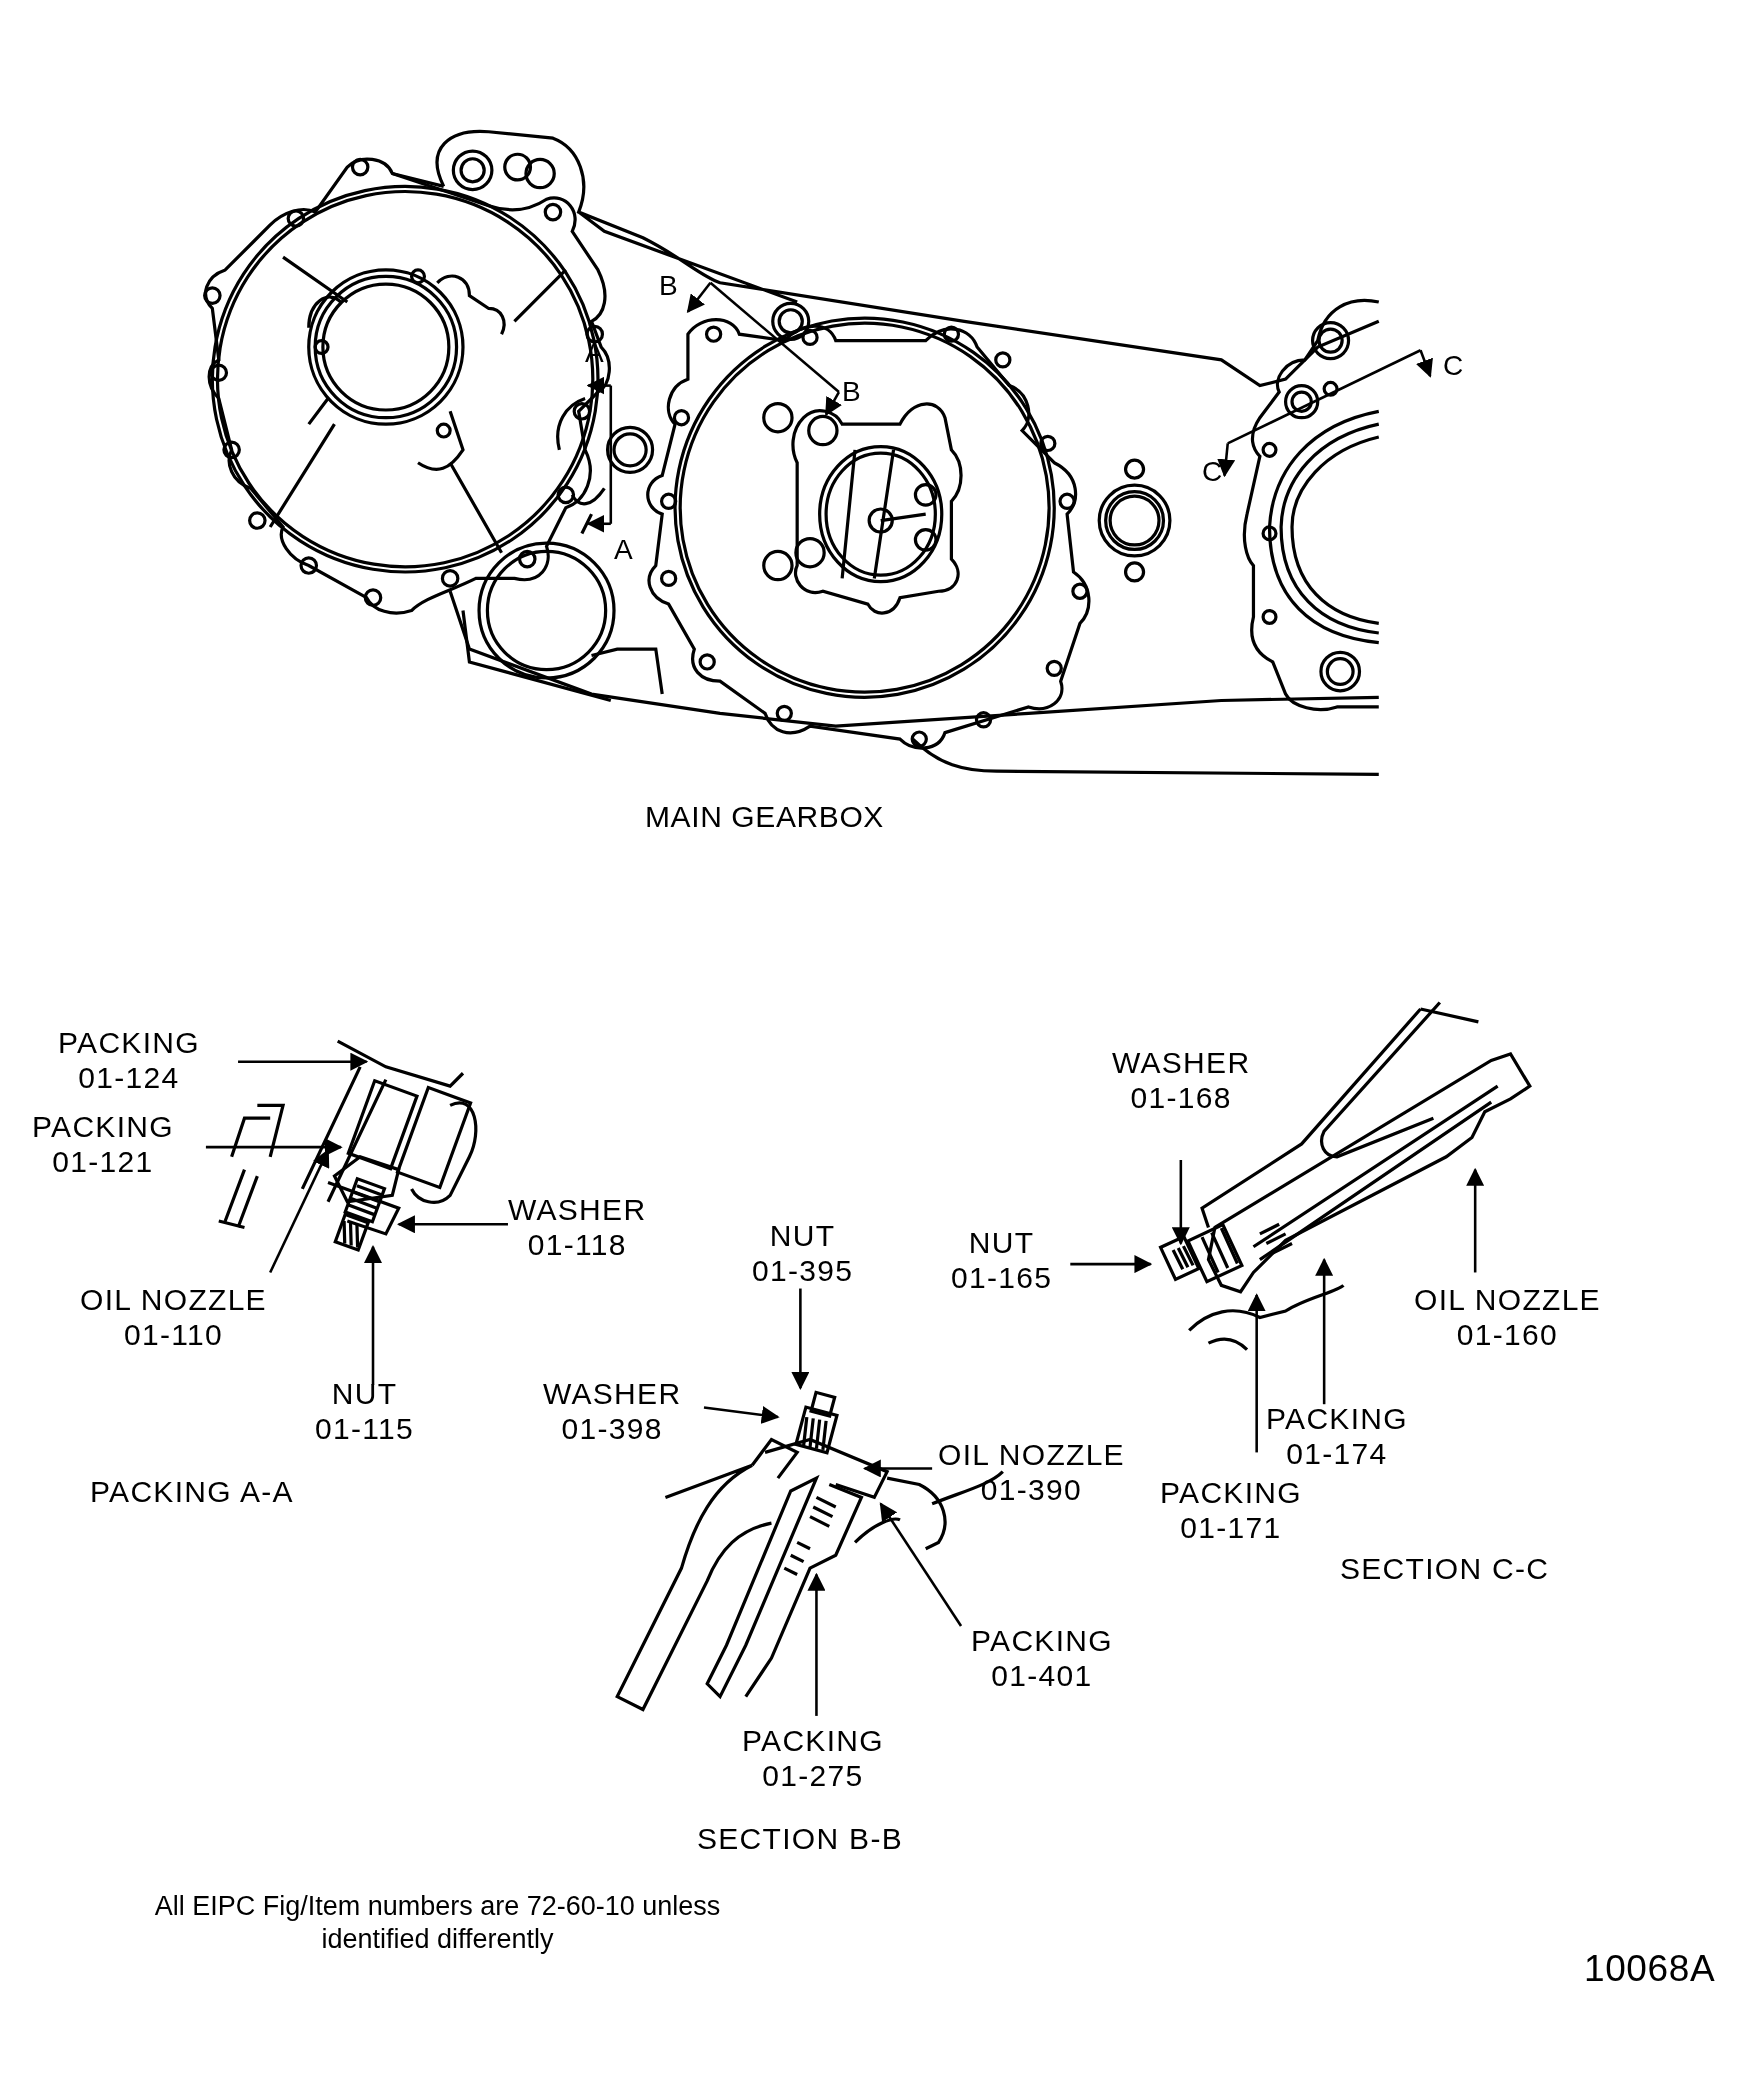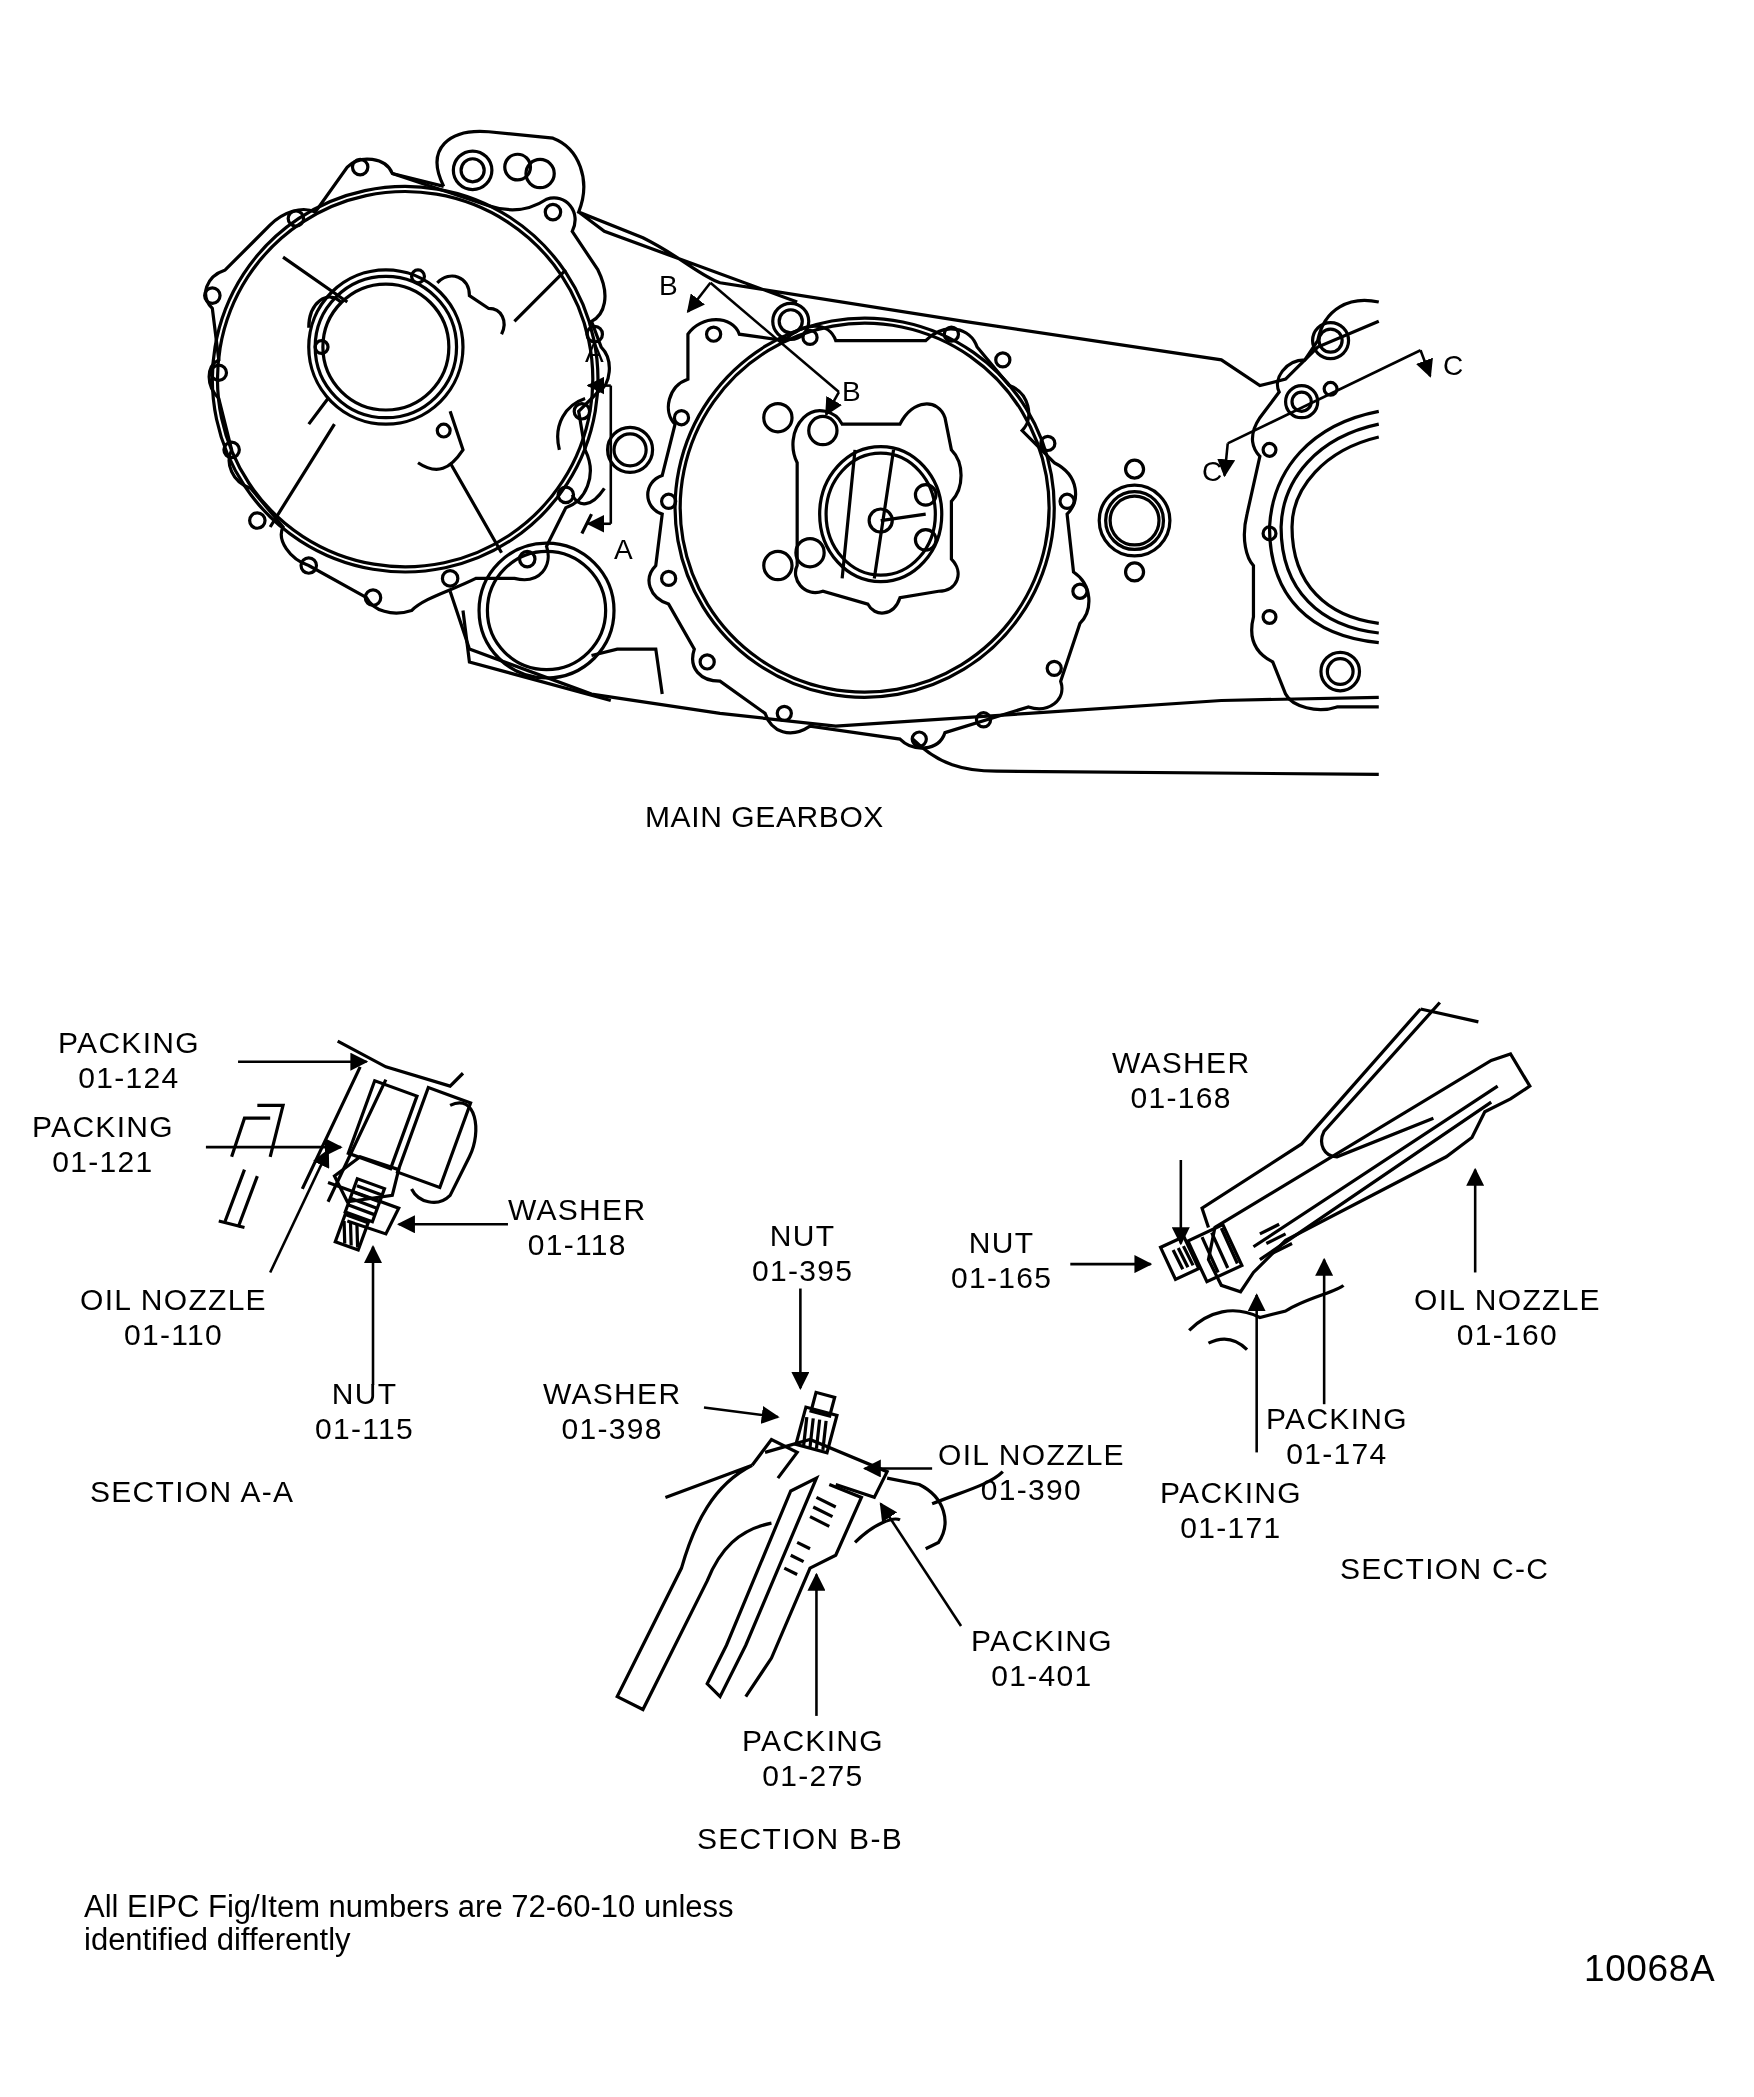--- a/index.html
+++ b/index.html
@@ -7,21 +7,21 @@
          font-family: "Liberation Sans", "DejaVu Sans", sans-serif; color: #000; }
   #drawing { position: absolute; left: 0; top: 0; width: 1755px; height: 2097px; }
   .lbl { position: absolute; font-size: 30px; line-height: 35px; letter-spacing: 1.3px;
          text-align: center; white-space: nowrap; font-weight: normal; }
   .lbl .name { display: block; }
   .lbl .num { display: block; }
   .caption { position: absolute; font-size: 30px; line-height: 40px; text-align: center;
              white-space: nowrap; letter-spacing: 0.6px; }
   .sec { position: absolute; font-size: 30px; letter-spacing: 1.3px; white-space: nowrap; }
   .marker { position: absolute; font-size: 28px; }
-  .note { position: absolute; font-size: 31px; line-height: 33px; white-space: nowrap; }
+  .note { position: absolute; font-size: 27px; line-height: 33px; text-align: center; white-space: nowrap; }
   .fig { position: absolute; font-size: 37px; letter-spacing: 0.6px; }
 </style>
 </head>
 <body>
 
 <svg id="drawing" viewBox="0 0 2730 3263" xmlns="http://www.w3.org/2000/svg">
   <defs>
     <marker id="arr" viewBox="0 0 10 10" refX="9" refY="5" markerWidth="7" markerHeight="7" orient="auto-start-reverse">
       <path d="M0,0 L10,5 L0,10 z" fill="#000"></path>
     </marker>
@@ -237,21 +237,21 @@
   <span class="num">01-118</span>
 </div>
 <div class="lbl" style="left:80px; top:1282px;">
   <span class="name">OIL NOZZLE</span>
   <span class="num">01-110</span>
 </div>
 <div class="lbl" style="left:315px; top:1376px;">
   <span class="name">NUT</span>
   <span class="num">01-115</span>
 </div>
-<span class="sec" style="left:90px; top:1475px;">SECTION A-A</span>
+<span class="sec" style="left:90px; top:1475px;">PACKING A-A</span>
 
 <div class="lbl" style="left:752px; top:1218px;">
   <span class="name">NUT</span>
   <span class="num">01-395</span>
 </div>
 <div class="lbl" style="left:543px; top:1376px;">
   <span class="name">WASHER</span>
   <span class="num">01-398</span>
 </div>
 <div class="lbl" style="left:938px; top:1437px;">

